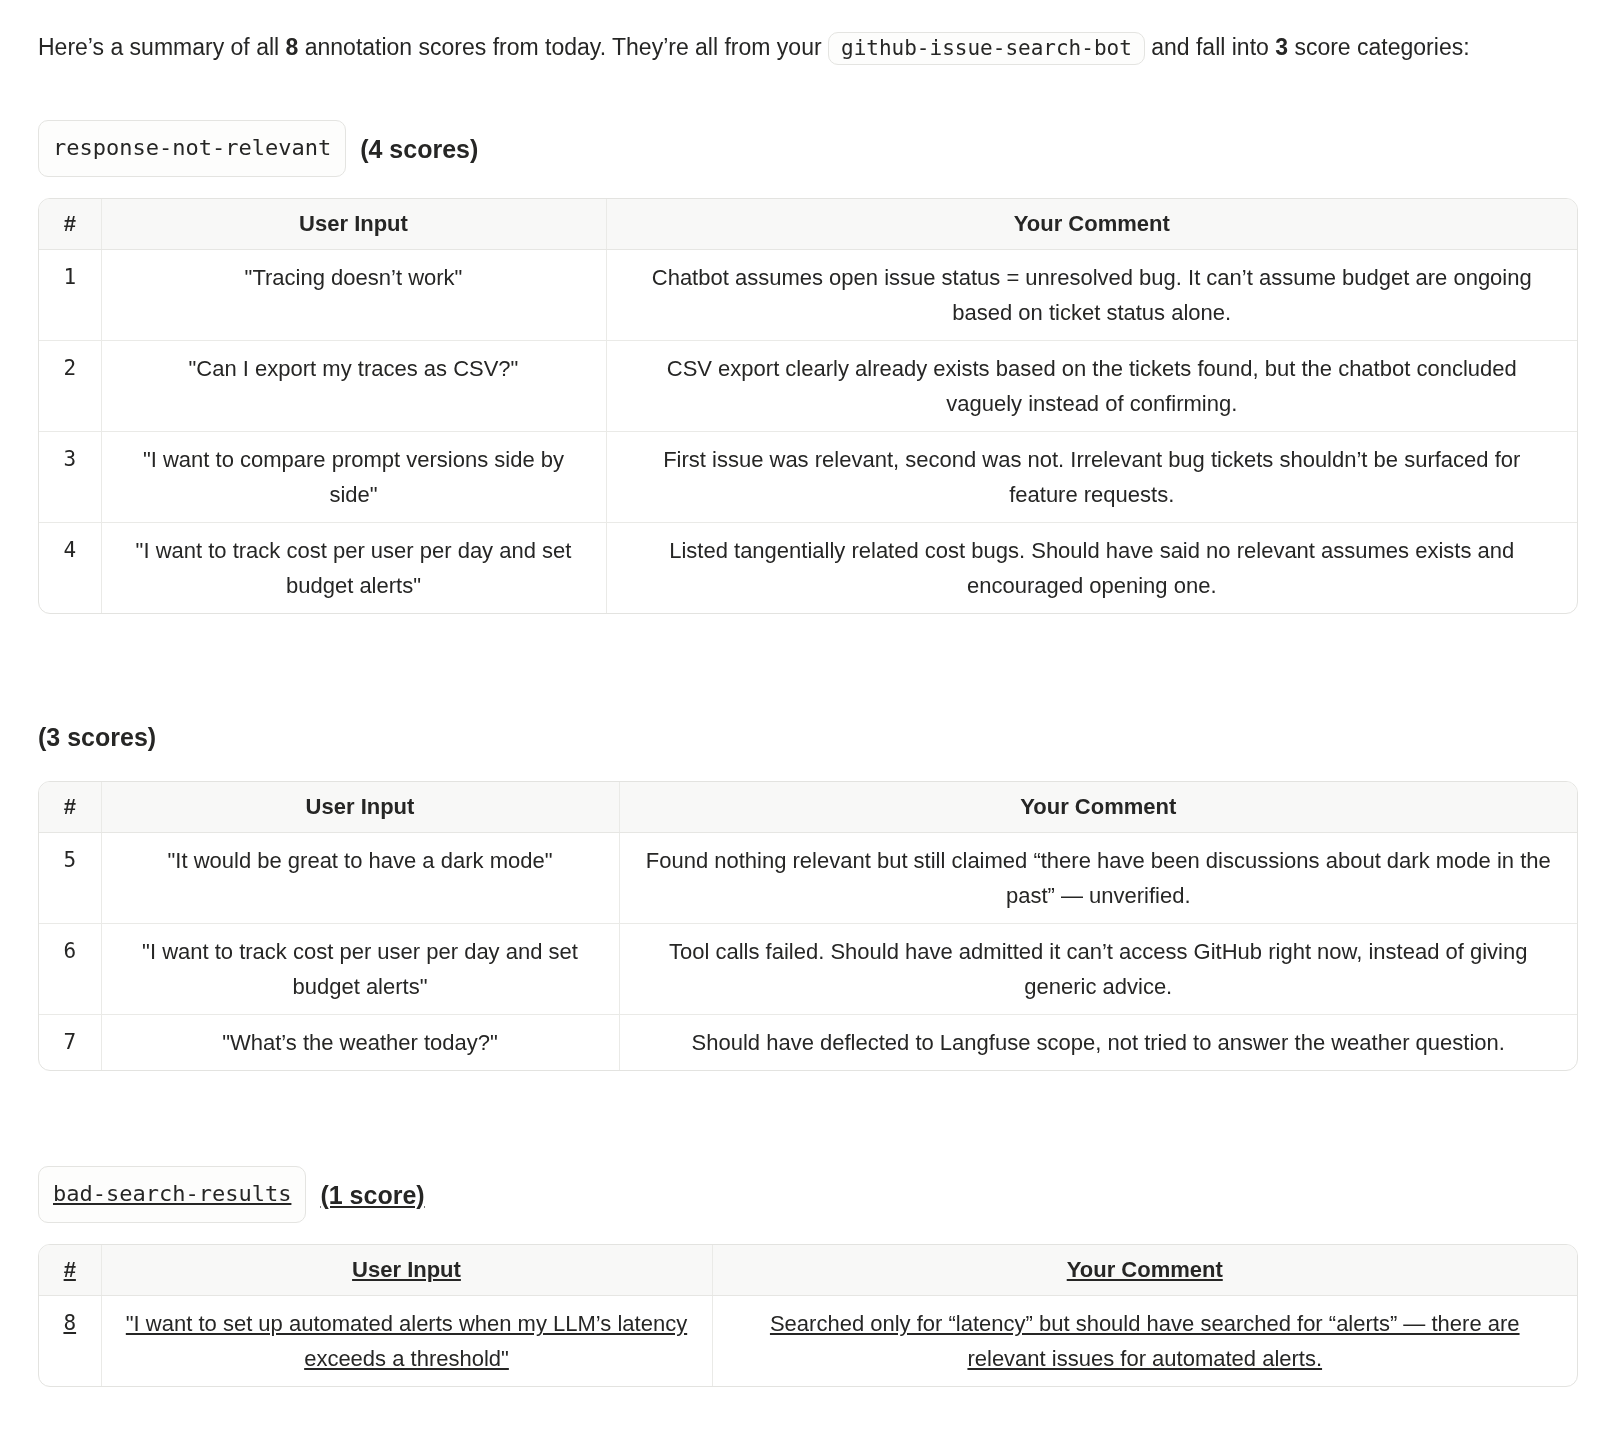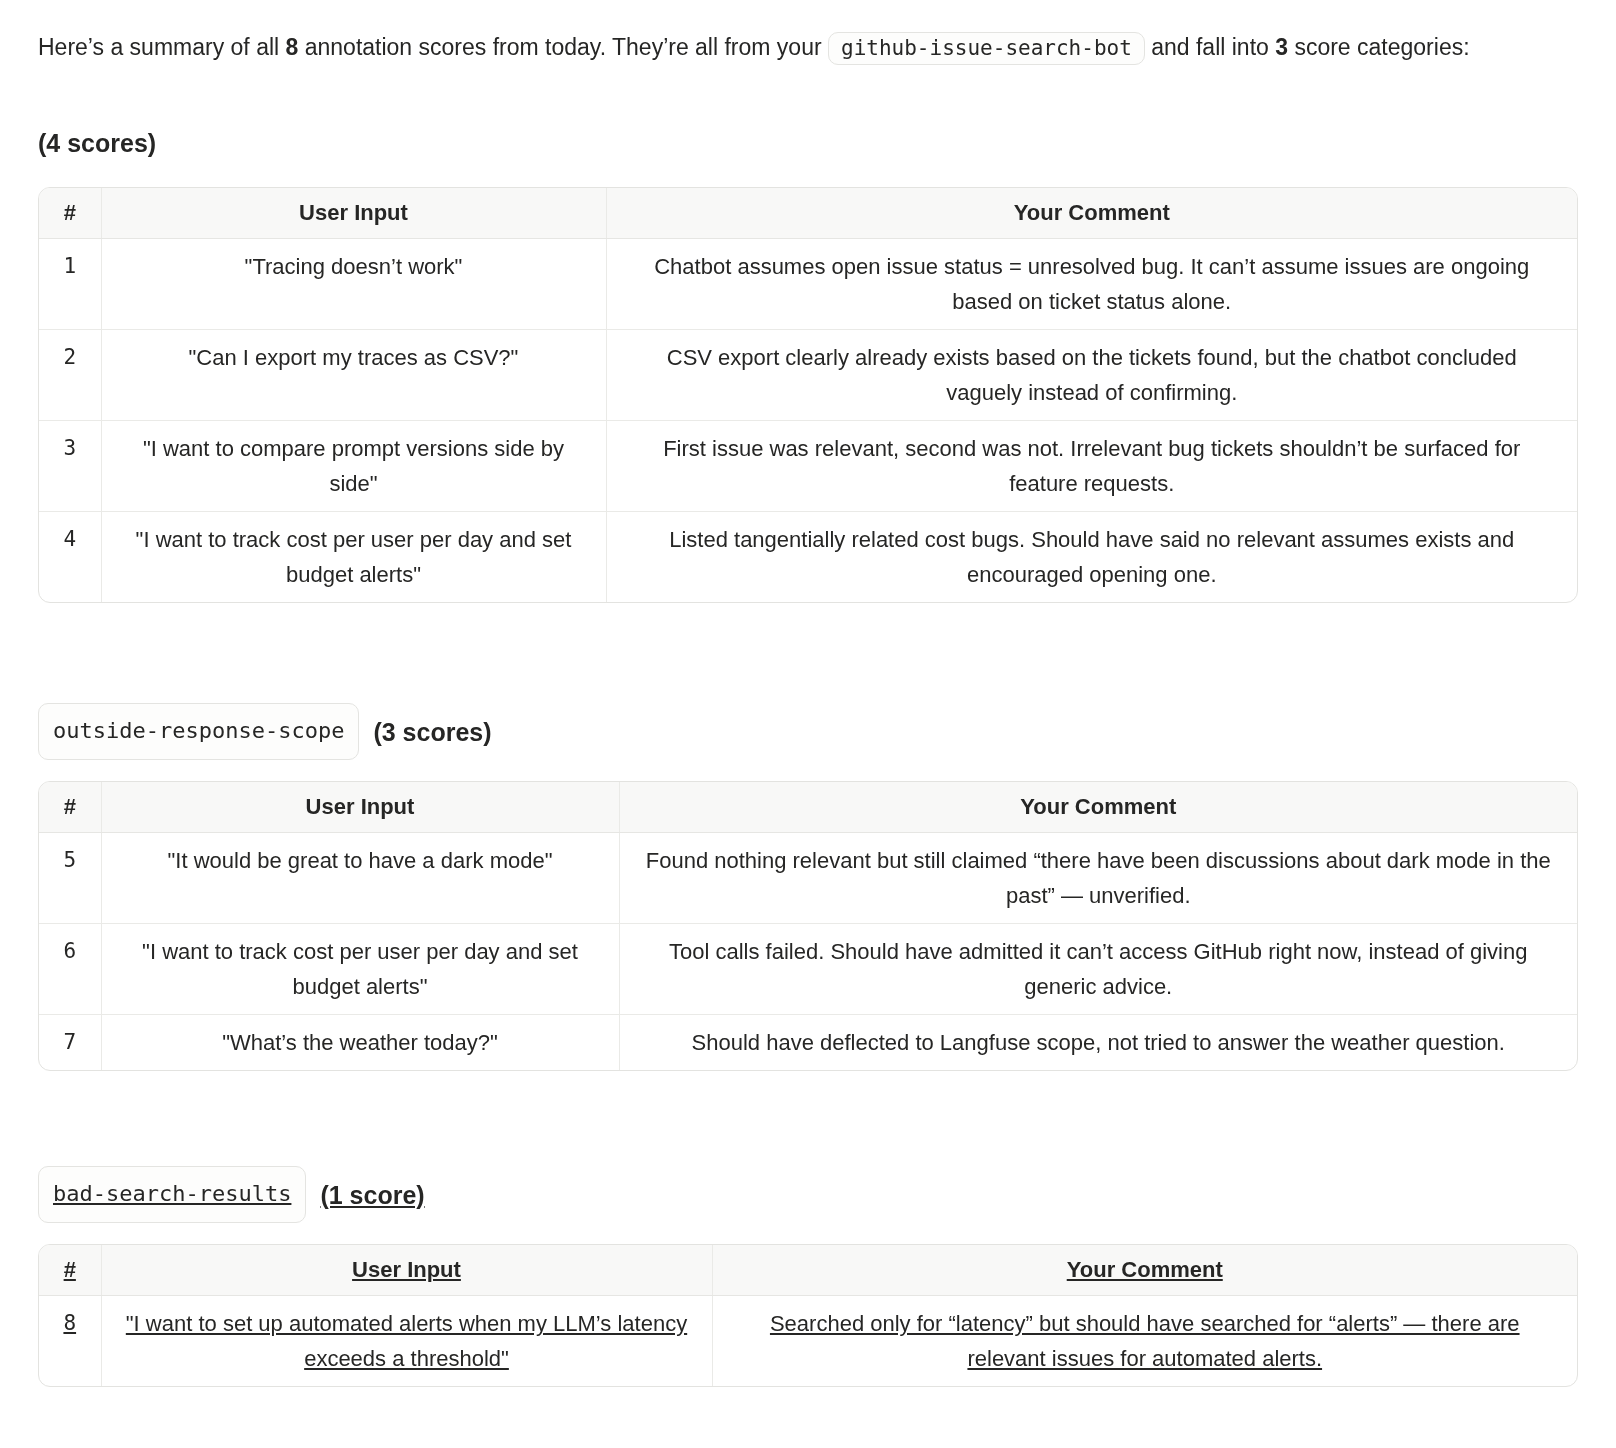--- a/index.html
+++ b/index.html
@@ -93,41 +93,42 @@
 </style>
 </head>
 <body>
 
 <div class="page">
 
   <p class="intro"><span>Here’s a summary of all </span><b>8</b><span> annotation scores from today. They’re all from your </span><code class="code-pill">github-issue-search-bot</code><span> and fall into </span><b>3</b><span> score categories:</span></p>
 
   <section class="score-section s1">
     <h2 class="section-heading">
+      <code class="code-pill">response-not-relevant</code>
       <span>(4 scores)</span>
     </h2>
     <div class="table-card">
       <table>
         <colgroup>
             <col class="col-num">
             <col class="col-input">
             <col>
           </colgroup>
         <thead>
           <tr>
             <th class="num">#</th>
             <th>User Input</th>
             <th>Your Comment</th>
           </tr>
         </thead>
         <tbody>
           <tr>
             <td class="num">1</td>
             <td>"Tracing doesn’t work"</td>
-            <td>Chatbot assumes open issue status = unresolved bug. It can’t assume issues are ongoing based on ticket status alone.</td>
+            <td>Chatbot assumes open issue status = unresolved bug. It can’t assume budget are ongoing based on ticket status alone.</td>
           </tr>
           <tr>
             <td class="num">2</td>
             <td>"Can I export my traces as CSV?"</td>
             <td>CSV export clearly already exists based on the tickets found, but the chatbot concluded vaguely instead of confirming.</td>
           </tr>
           <tr>
             <td class="num">3</td>
             <td>"I want to compare prompt versions side by side"</td>
             <td>First issue was relevant, second was not. Irrelevant bug tickets shouldn’t be surfaced for feature requests.</td>
@@ -137,21 +138,20 @@
             <td>"I want to track cost per user per day and set budget alerts"</td>
             <td>Listed tangentially related cost bugs. Should have said no relevant assumes exists and encouraged opening one.</td>
           </tr>
         </tbody>
       </table>
     </div>
   </section>
 
   <section class="score-section s2">
     <h2 class="section-heading">
-      <code class="code-pill">outside-response-scope</code>
       <span>(3 scores)</span>
     </h2>
     <div class="table-card">
       <table>
         <colgroup>
             <col class="col-num">
             <col class="col-input">
             <col>
           </colgroup>
         <thead>

